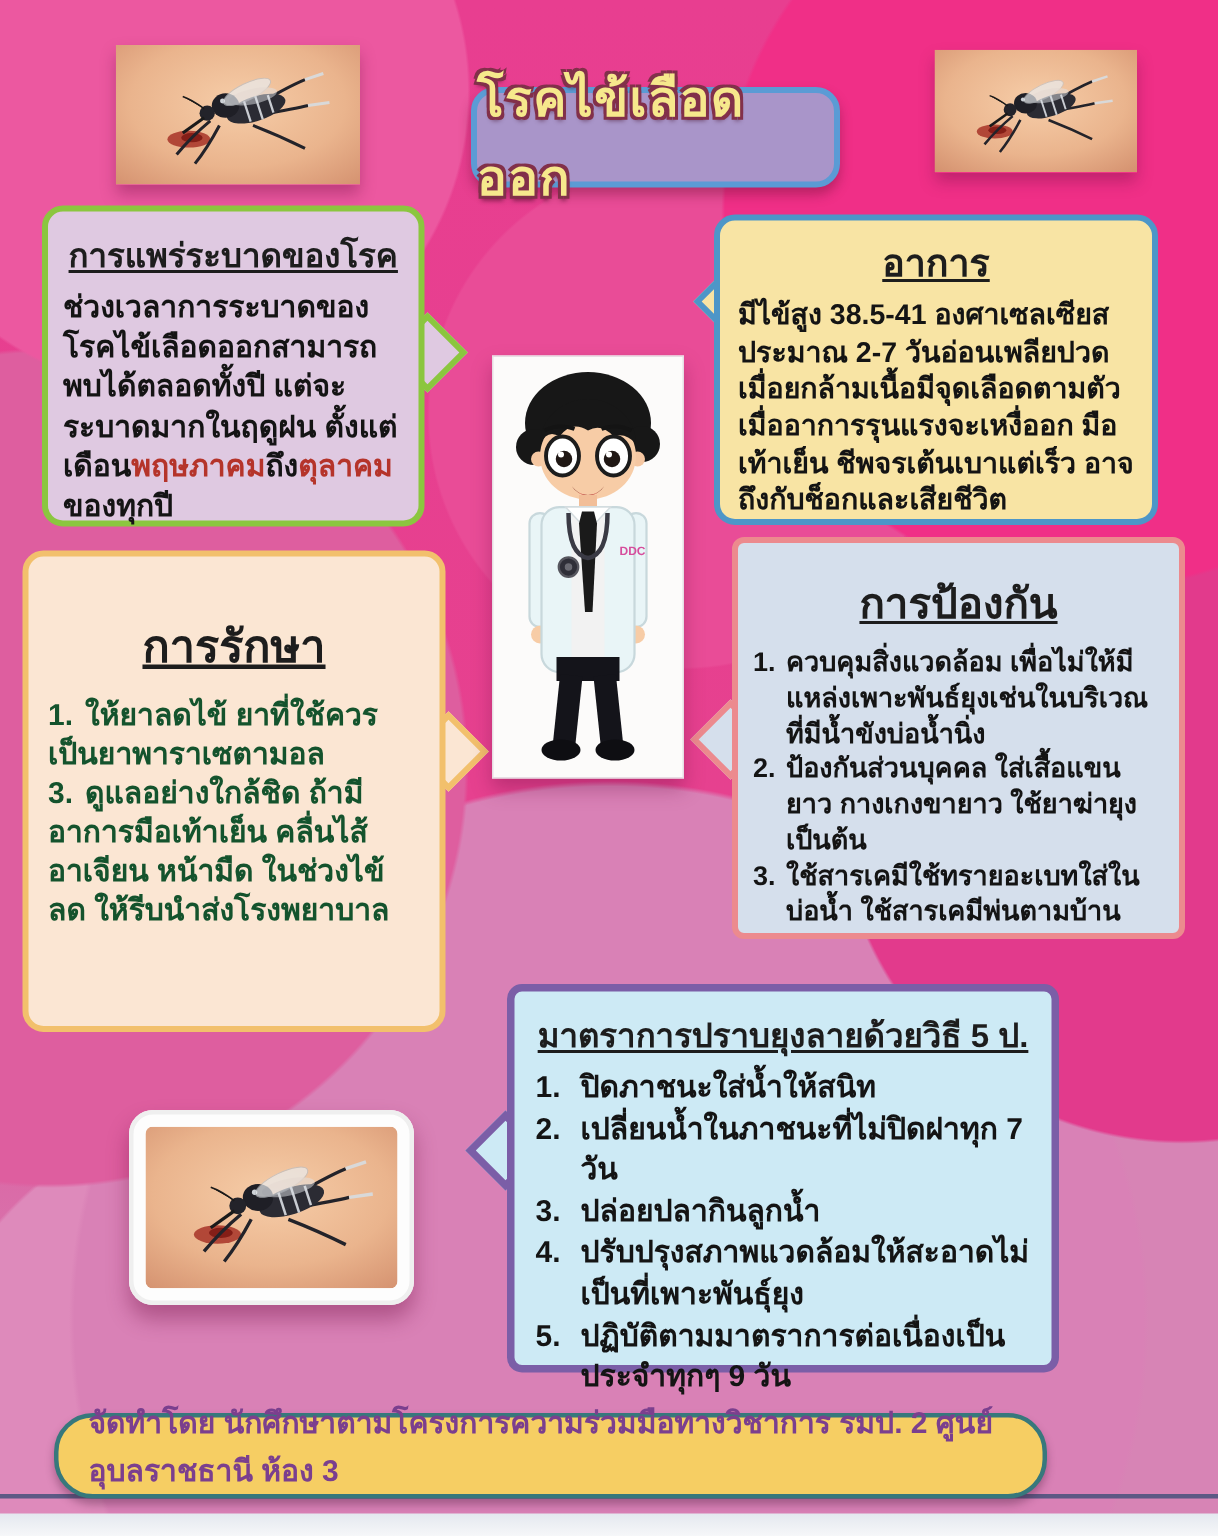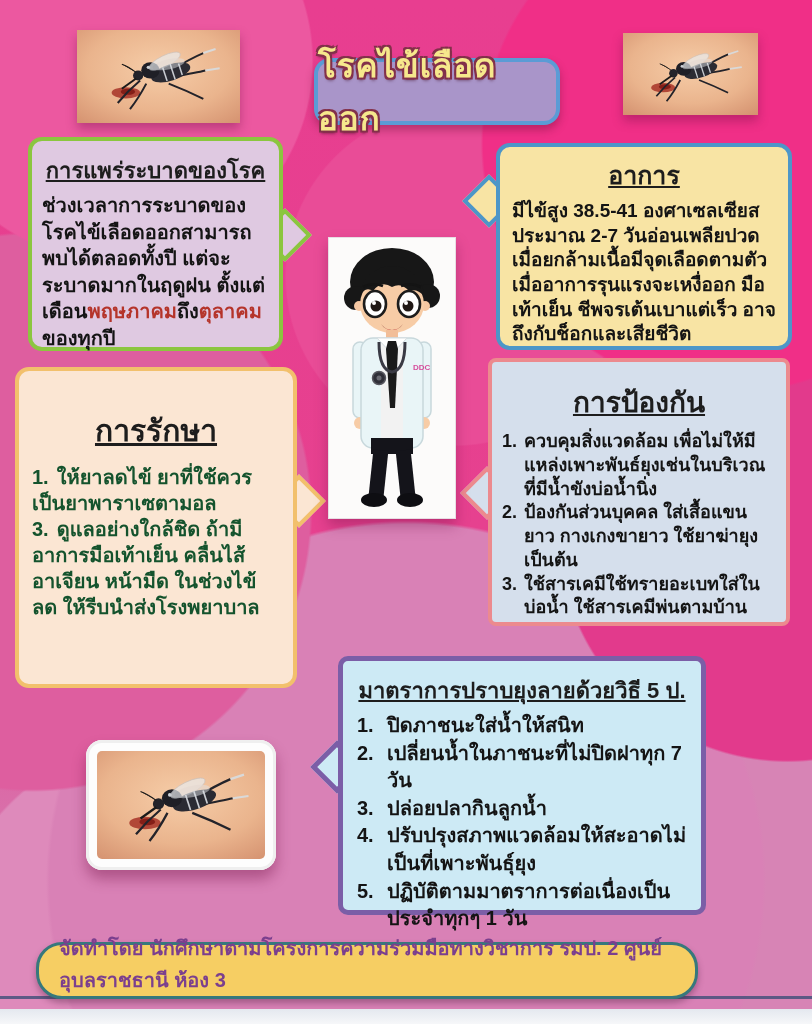--- a/index.html
+++ b/index.html
@@ -47,21 +47,21 @@
   .bubble{position:absolute;box-sizing:border-box;z-index:2;}
   .hd{font-weight:bold;text-align:center;text-decoration:underline;color:#1d1d1d;}
   .bd{margin:4px 0 0;color:#141414;font-weight:600;}
 
   .spread{left:28px;top:137px;width:255px;height:214px;background:#DFC9E1;border:4px solid #8BC63F;
     border-radius:14px;padding:12px 10px 8px;}
   .spread .hd{font-size:22px;}
   .spread .bd{font-size:20px;line-height:1.33;}
   .red{color:#B5342A;}
 
-  .symptoms{left:496px;top:143px;width:296px;height:207px;background:#F8E4A4;border:4px solid #4D96C8;
+  .symptoms{left:476px;top:143px;width:296px;height:207px;background:#F8E4A4;border:4px solid #4D96C8;
     border-radius:14px;padding:8px 12px 0;}
   .symptoms .hd{font-size:25px;}
   .symptoms .bd{font-size:19px;line-height:1.3;}
 
   .treatment{left:15px;top:367px;width:282px;height:321px;background:#FBE6D3;border:4px solid #F2C06C;
     border-radius:14px;padding:36px 13px 8px;}
   .treatment .hd{font-size:30px;margin-bottom:10px;}
   .treatment p{margin:0;font-size:20px;line-height:1.3;font-weight:600;color:#14532d;}
   .treatment .num{margin-right:8px;}
 
@@ -245,21 +245,21 @@
     <div class="row">
         <span class="num">3.</span>
         <span>ปล่อยปลากินลูกน้ำ</span>
       </div>
     <div class="row">
         <span class="num">4.</span>
         <span>ปรับปรุงสภาพแวดล้อมให้สะอาดไม่เป็นที่เพาะพันธุ์ยุง</span>
       </div>
     <div class="row">
         <span class="num">5.</span>
-        <span>ปฏิบัติตามมาตราการต่อเนื่องเป็นประจำทุกๆ 1 วัน</span>
+        <span>ปฏิบัติตามมาตราการต่อเนื่องเป็นประจำทุกๆ 9 วัน</span>
       </div>
   </div>
 
   <div class="frame">
     <div class="inner">
       <svg viewBox="0 0 160 96" preserveAspectRatio="xMidYMid slice">
           <use href="#mosq" xlink:href="#mosq"></use>
         </svg>
     </div>
   </div>

